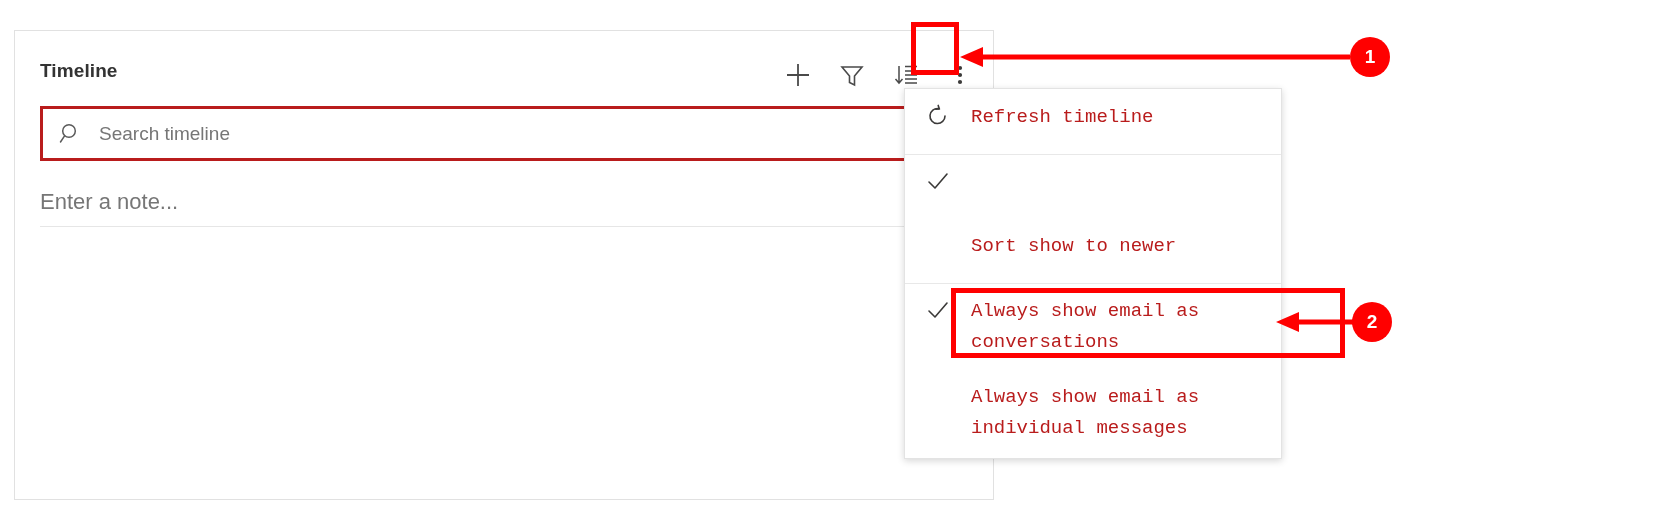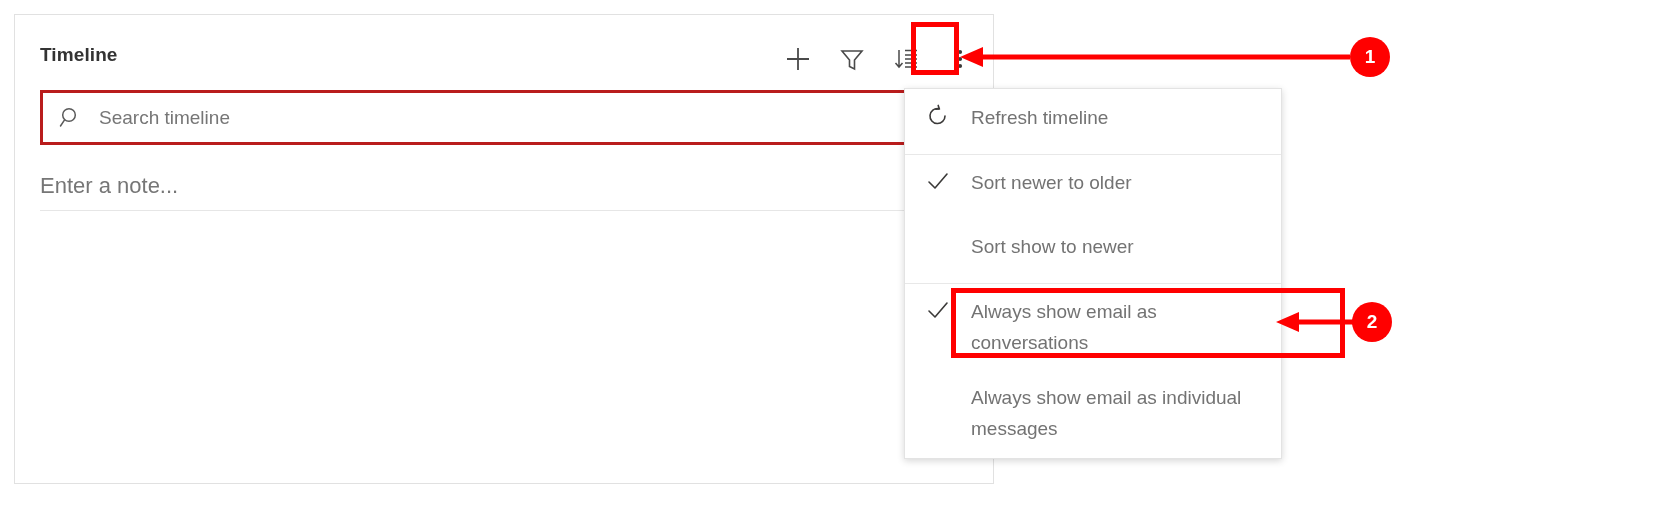--- a/index.html
+++ b/index.html
@@ -13,21 +13,21 @@
     position: relative;
     overflow: hidden;
     font-family: "Liberation Sans", sans-serif;
     -webkit-font-smoothing: antialiased;
   }
 
   
   #timeline-panel {
     position: absolute;
     left: 14px;
-    top: 14px;
+    top: 30px;
     width: 980px;
     height: 470px;
     background: #ffffff;
     border: 1px solid #e1e1e1;
     box-sizing: border-box;
   }
 
   #panel-header {
     position: absolute;
     left: 0; top: 0;
@@ -141,23 +141,24 @@
   .menu-icon {
     width: 66px;
     flex: none;
     display: flex;
     align-items: flex-start;
     justify-content: center;
     padding-top: 2px;
   }
   .menu-label {
     font-size: 19px;
-    color: #737373;
+    color: #b91c1c;
     line-height: 31px;
     padding-right: 10px;
+    font-family: Liberation Mono, monospace;
   }
   .menu-sep {
     height: 1px;
     background: #e8e8e8;
     margin: 0;
   }
 
   
   #anno-layer {
     position: absolute;
@@ -277,21 +278,20 @@
   </div>
 
   <div class="menu-sep"></div>
 
   <div class="menu-item">
     <span class="menu-icon">
       <svg width="24" height="24" viewBox="0 0 24 24">
         <path d="M3 13 L9 19 L21 5" stroke="#3b3a39" stroke-width="1.6" fill="none" stroke-linecap="round" stroke-linejoin="round"></path>
       </svg>
     </span>
-    <span class="menu-label">Sort newer to older</span>
   </div>
 
   <div class="menu-item">
     <span class="menu-icon"></span>
     <span class="menu-label">Sort show to newer</span>
   </div>
 
   <div class="menu-sep"></div>
 
   <div class="menu-item">

